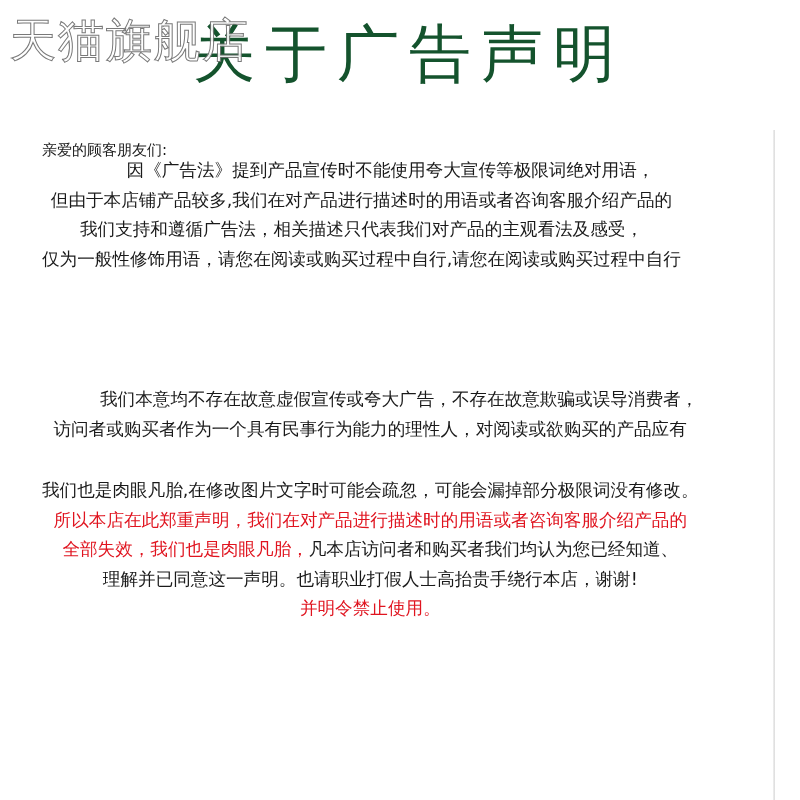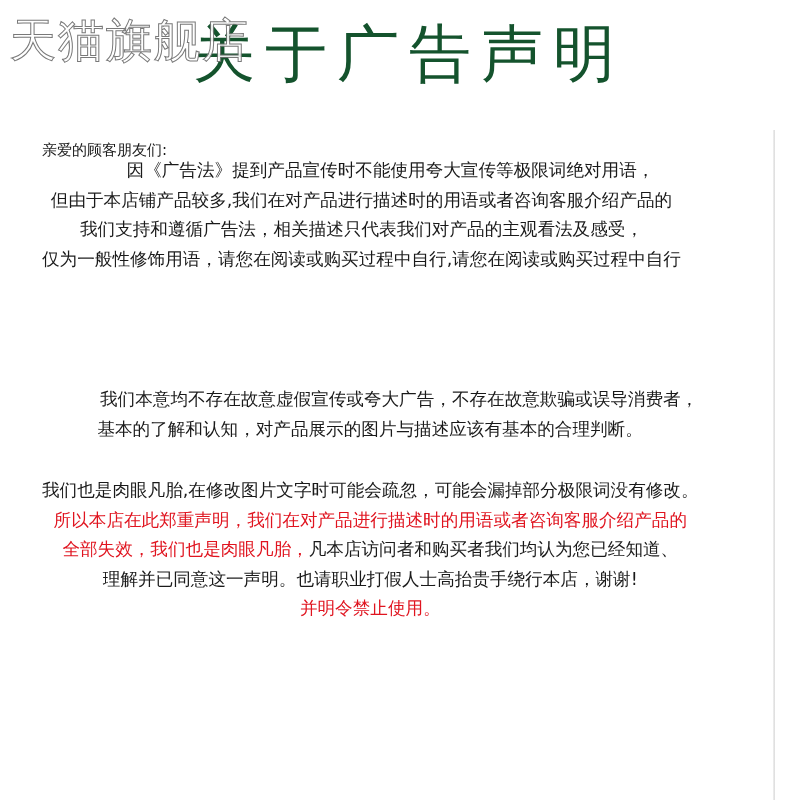--- a/index.html
+++ b/index.html
@@ -84,21 +84,21 @@
 
 <div class="para p1">
   <span class="line indent">因《广告法》提到产品宣传时不能使用夸大宣传等极限词绝对用语，</span>
   <span class="line">但由于本店铺产品较多,我们在对产品进行描述时的用语或者咨询客服介绍产品的</span>
   <span class="line">我们支持和遵循广告法，相关描述只代表我们对产品的主观看法及感受，</span>
   <span class="line">仅为一般性修饰用语，请您在阅读或购买过程中自行,请您在阅读或购买过程中自行</span>
 </div>
 
 <div class="para p2">
   <span class="line indent">我们本意均不存在故意虚假宣传或夸大广告，不存在故意欺骗或误导消费者，</span>
-  <span class="line">基本的了解和认知，对产品展示的图片与描述应该有基本的合理判断。</span>
+  <span class="line">访问者或购买者作为一个具有民事行为能力的理性人，对阅读或欲购买的产品应有</span>
 </div>
 
 <div class="para p3">
   <span class="line">我们也是肉眼凡胎,在修改图片文字时可能会疏忽，可能会漏掉部分极限词没有修改。</span>
   <span class="line red">所以本店在此郑重声明，我们在对产品进行描述时的用语或者咨询客服介绍产品的</span>
   <span class="line"><span class="red">全部失效，我们也是肉眼凡胎，</span><span>凡本店访问者和购买者我们均认为您已经知道、</span></span>
   <span class="line">理解并已同意这一声明。也请职业打假人士高抬贵手绕行本店，谢谢!</span>
   <span class="line red">并明令禁止使用。</span>
 </div>
 

